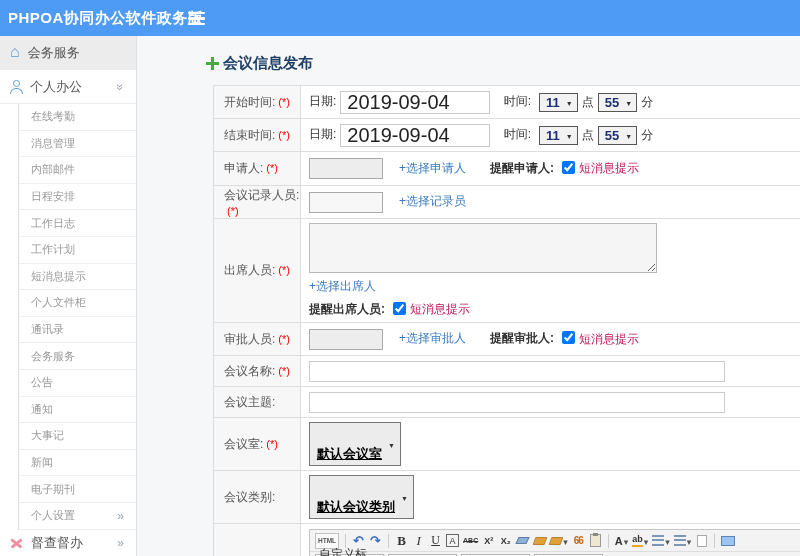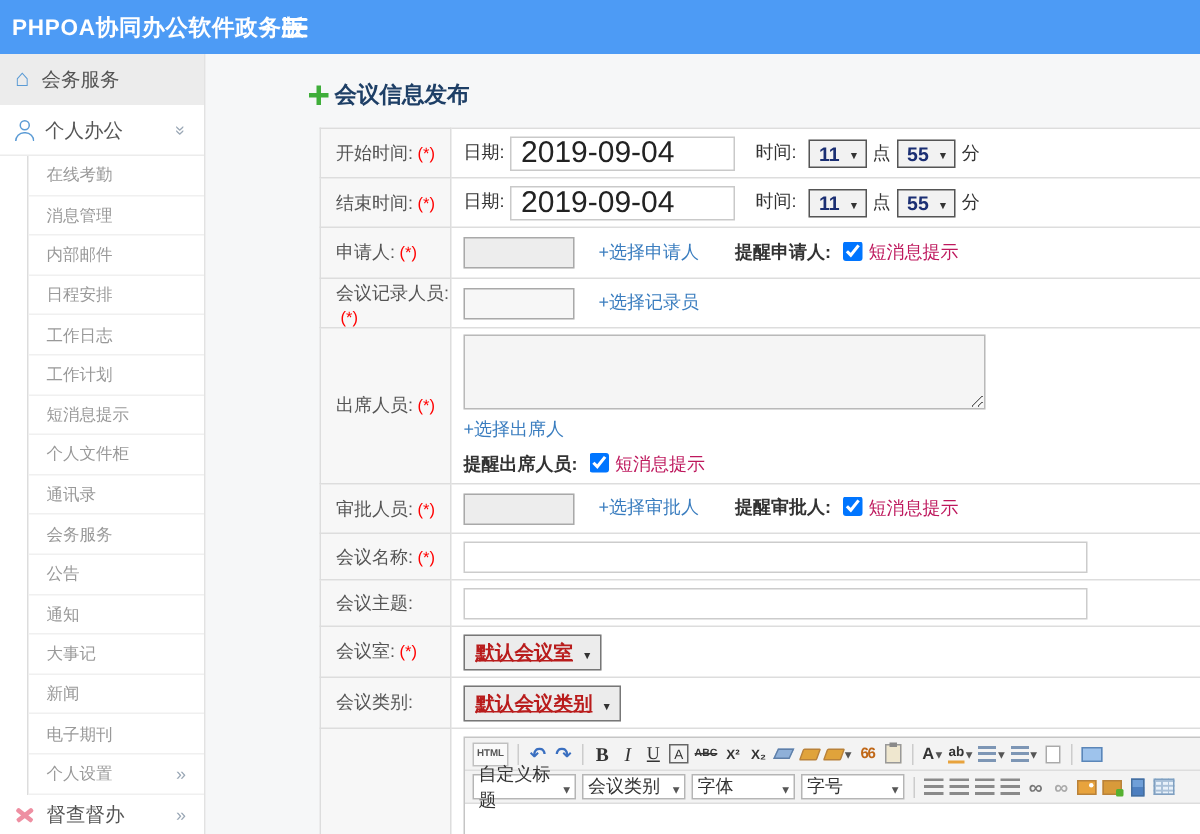--- a/index.html
+++ b/index.html
@@ -70,21 +70,21 @@
   .remind {font-weight:bold;color:#333;margin-left:24px;}
   input[type="checkbox"] {vertical-align:-2px;margin:0 4px 0 8px;}
   .sms {color:#be185d;}
   textarea.attendees {width:348px;height:50px;border:1px solid #b9b9b9;background:#f5f5f5;resize:both;display:block;}
   .att-link-line {margin-top:5px;}
   .att-link-line .flink {margin-left:0;}
   .att-remind-line {margin-top:6px;}
   .att-remind-line .remind {margin-left:0;}
   .wide-input {width:416px;height:21px;border:1px solid #ccc;background:#fff;}
   .room-select {display:inline-flex;align-items:center;border:1px solid #777;background:#ececec;padding:2px 5px 2px 7px;cursor:pointer;}
-  .room-select b {color:#b91c1c;font-size:13px;font-weight:bold;text-decoration:underline;}
+  .room-select b {color:#000000;font-size:13px;font-weight:bold;text-decoration:underline;margin-top:20px;}
 
   
   .editor {border:1px solid #c5c5c5;width:505px;background:#fff;margin-top:1px;}
   .tb {display:flex;align-items:center;background:#f3f3f3;border-bottom:1px solid #ddd;height:22px;padding:0 5px;gap:4px;}
   .sep {width:1px;height:14px;background:#ccc;margin:0 2px;flex-shrink:0;}
   .tbi {display:inline-flex;align-items:center;justify-content:center;height:16px;min-width:13px;font-size:11px;color:#333;cursor:pointer;flex-shrink:0;}
   .i-html {font-size:6.5px;font-weight:bold;color:#555;border:1px solid #c0c0c0;padding:1px 2px;background:#fafafa;}
   .i-undo::before {content:"↶";color:#3a6fc0;font-weight:bold;font-size:13px;}
   .i-redo::before {content:"↷";color:#3a6fc0;font-weight:bold;font-size:13px;}
   .i-bold {font-family:"Liberation Serif","DejaVu Serif",serif;font-weight:bold;font-size:13px;}

